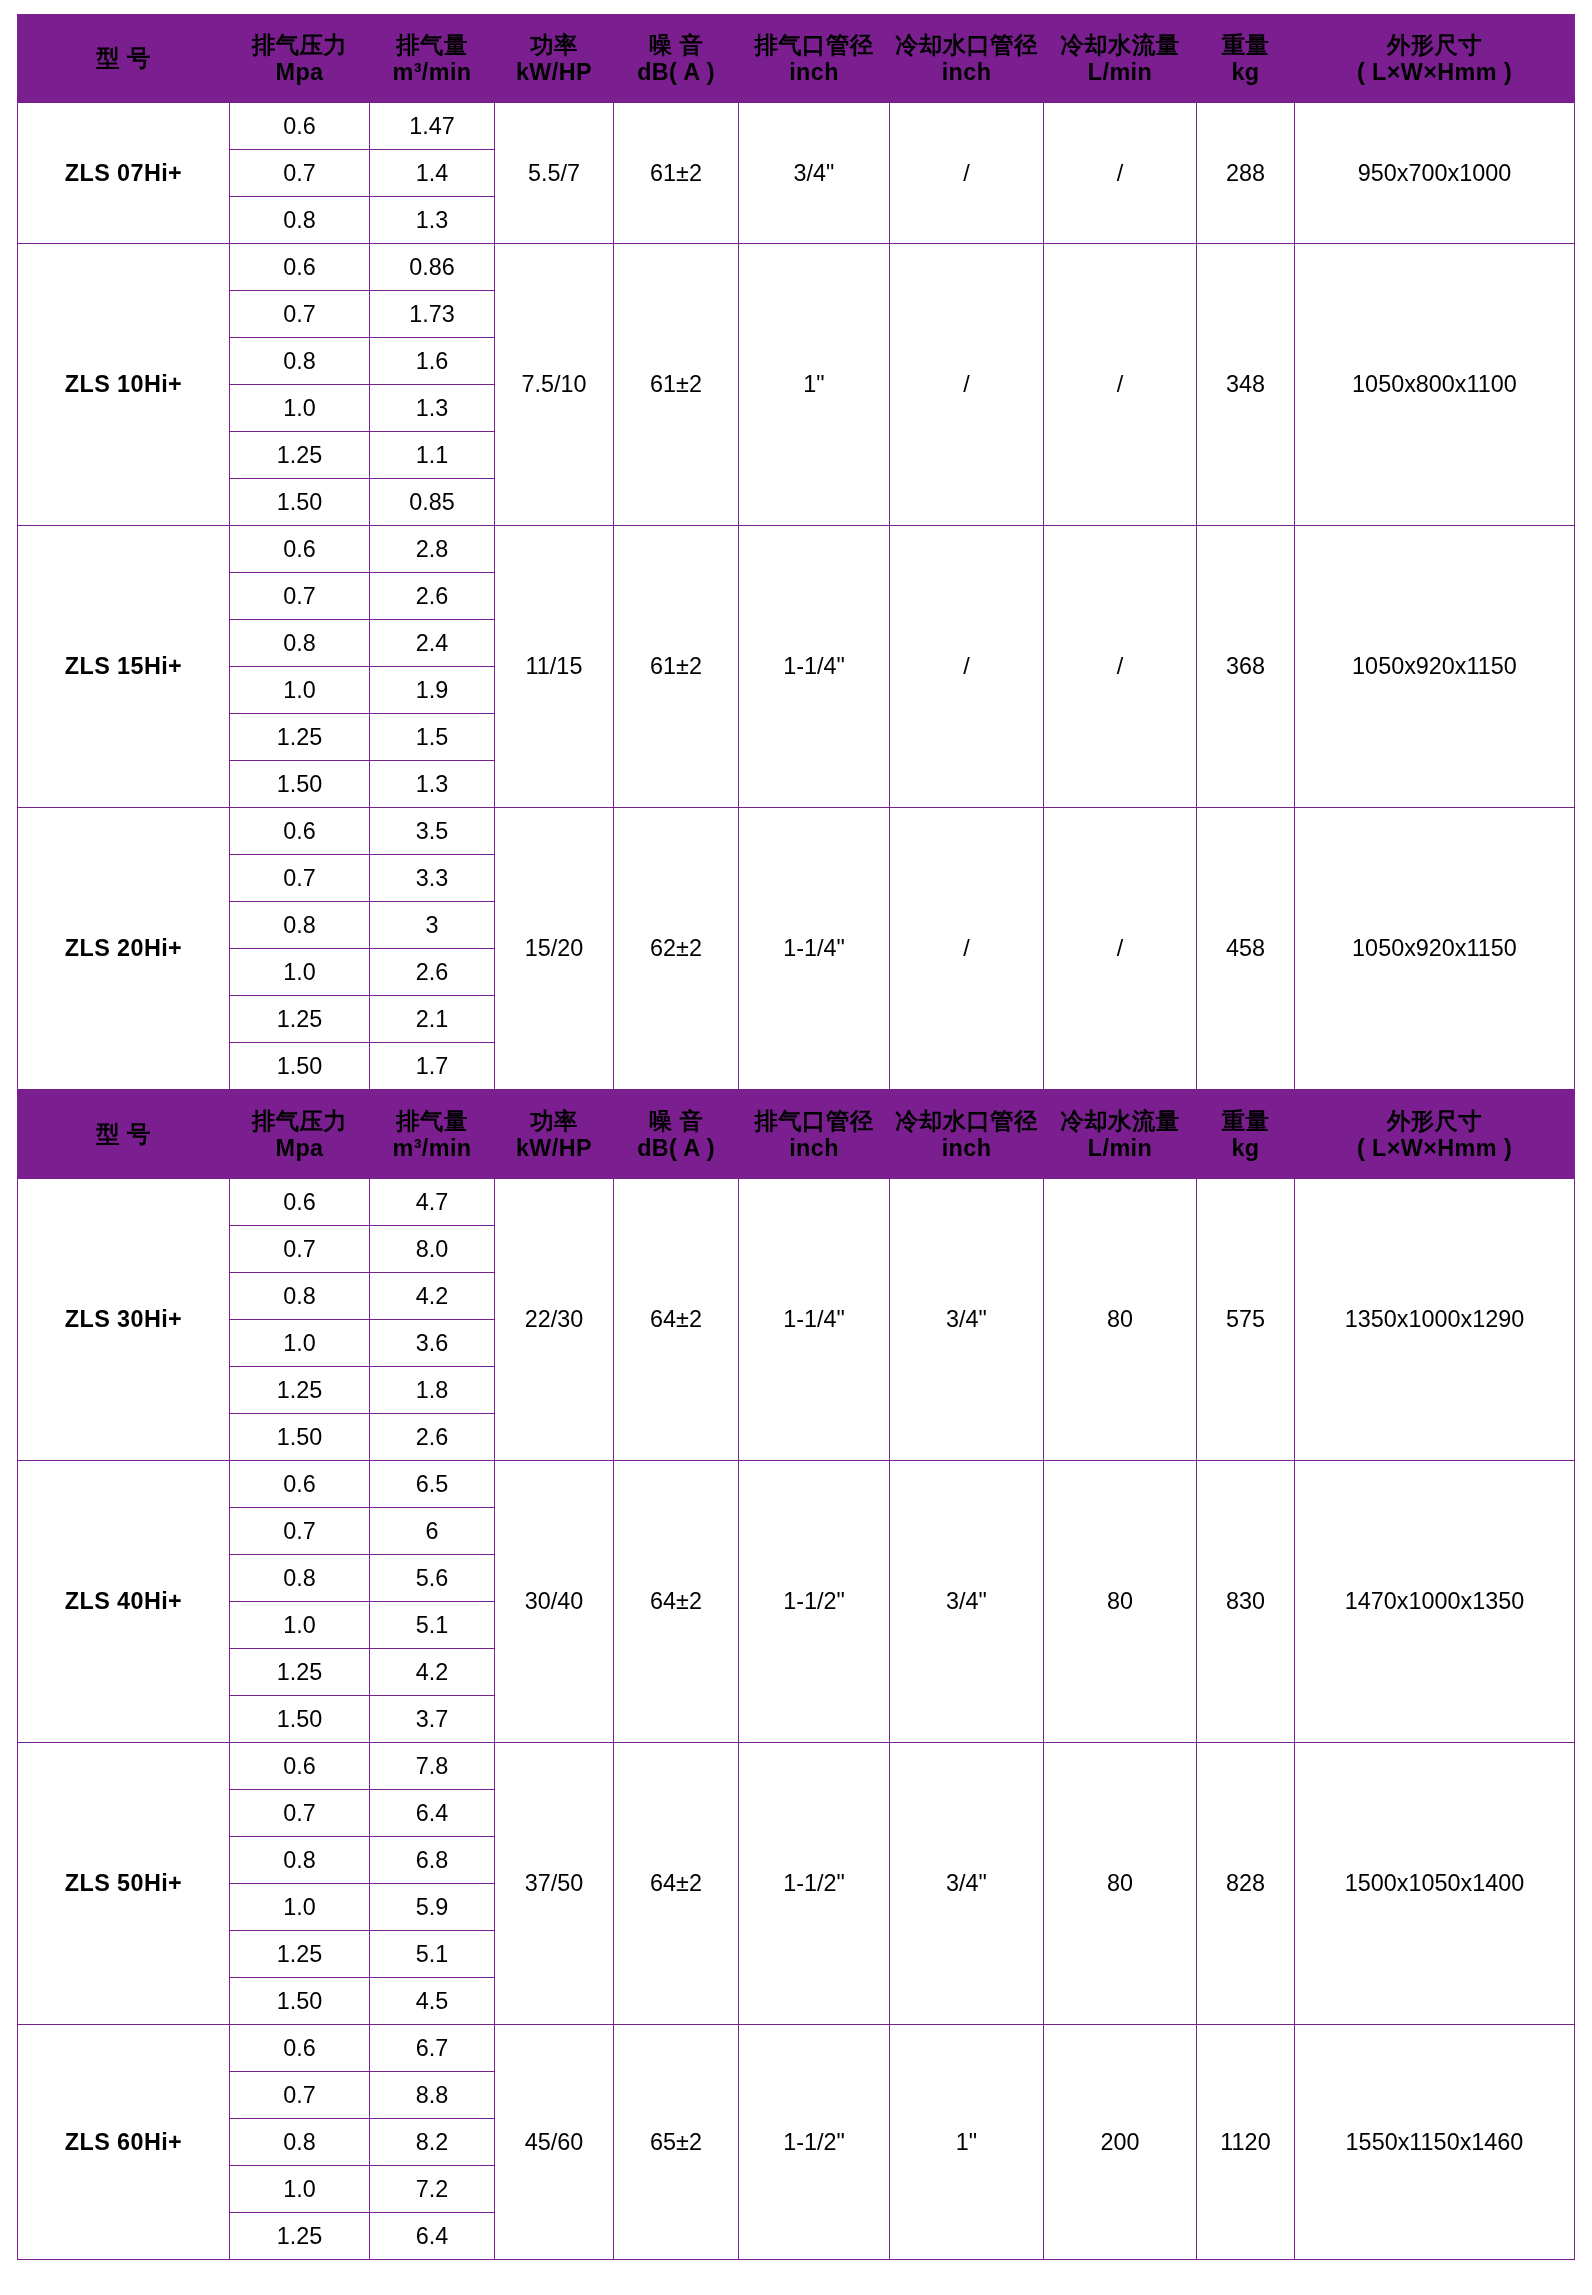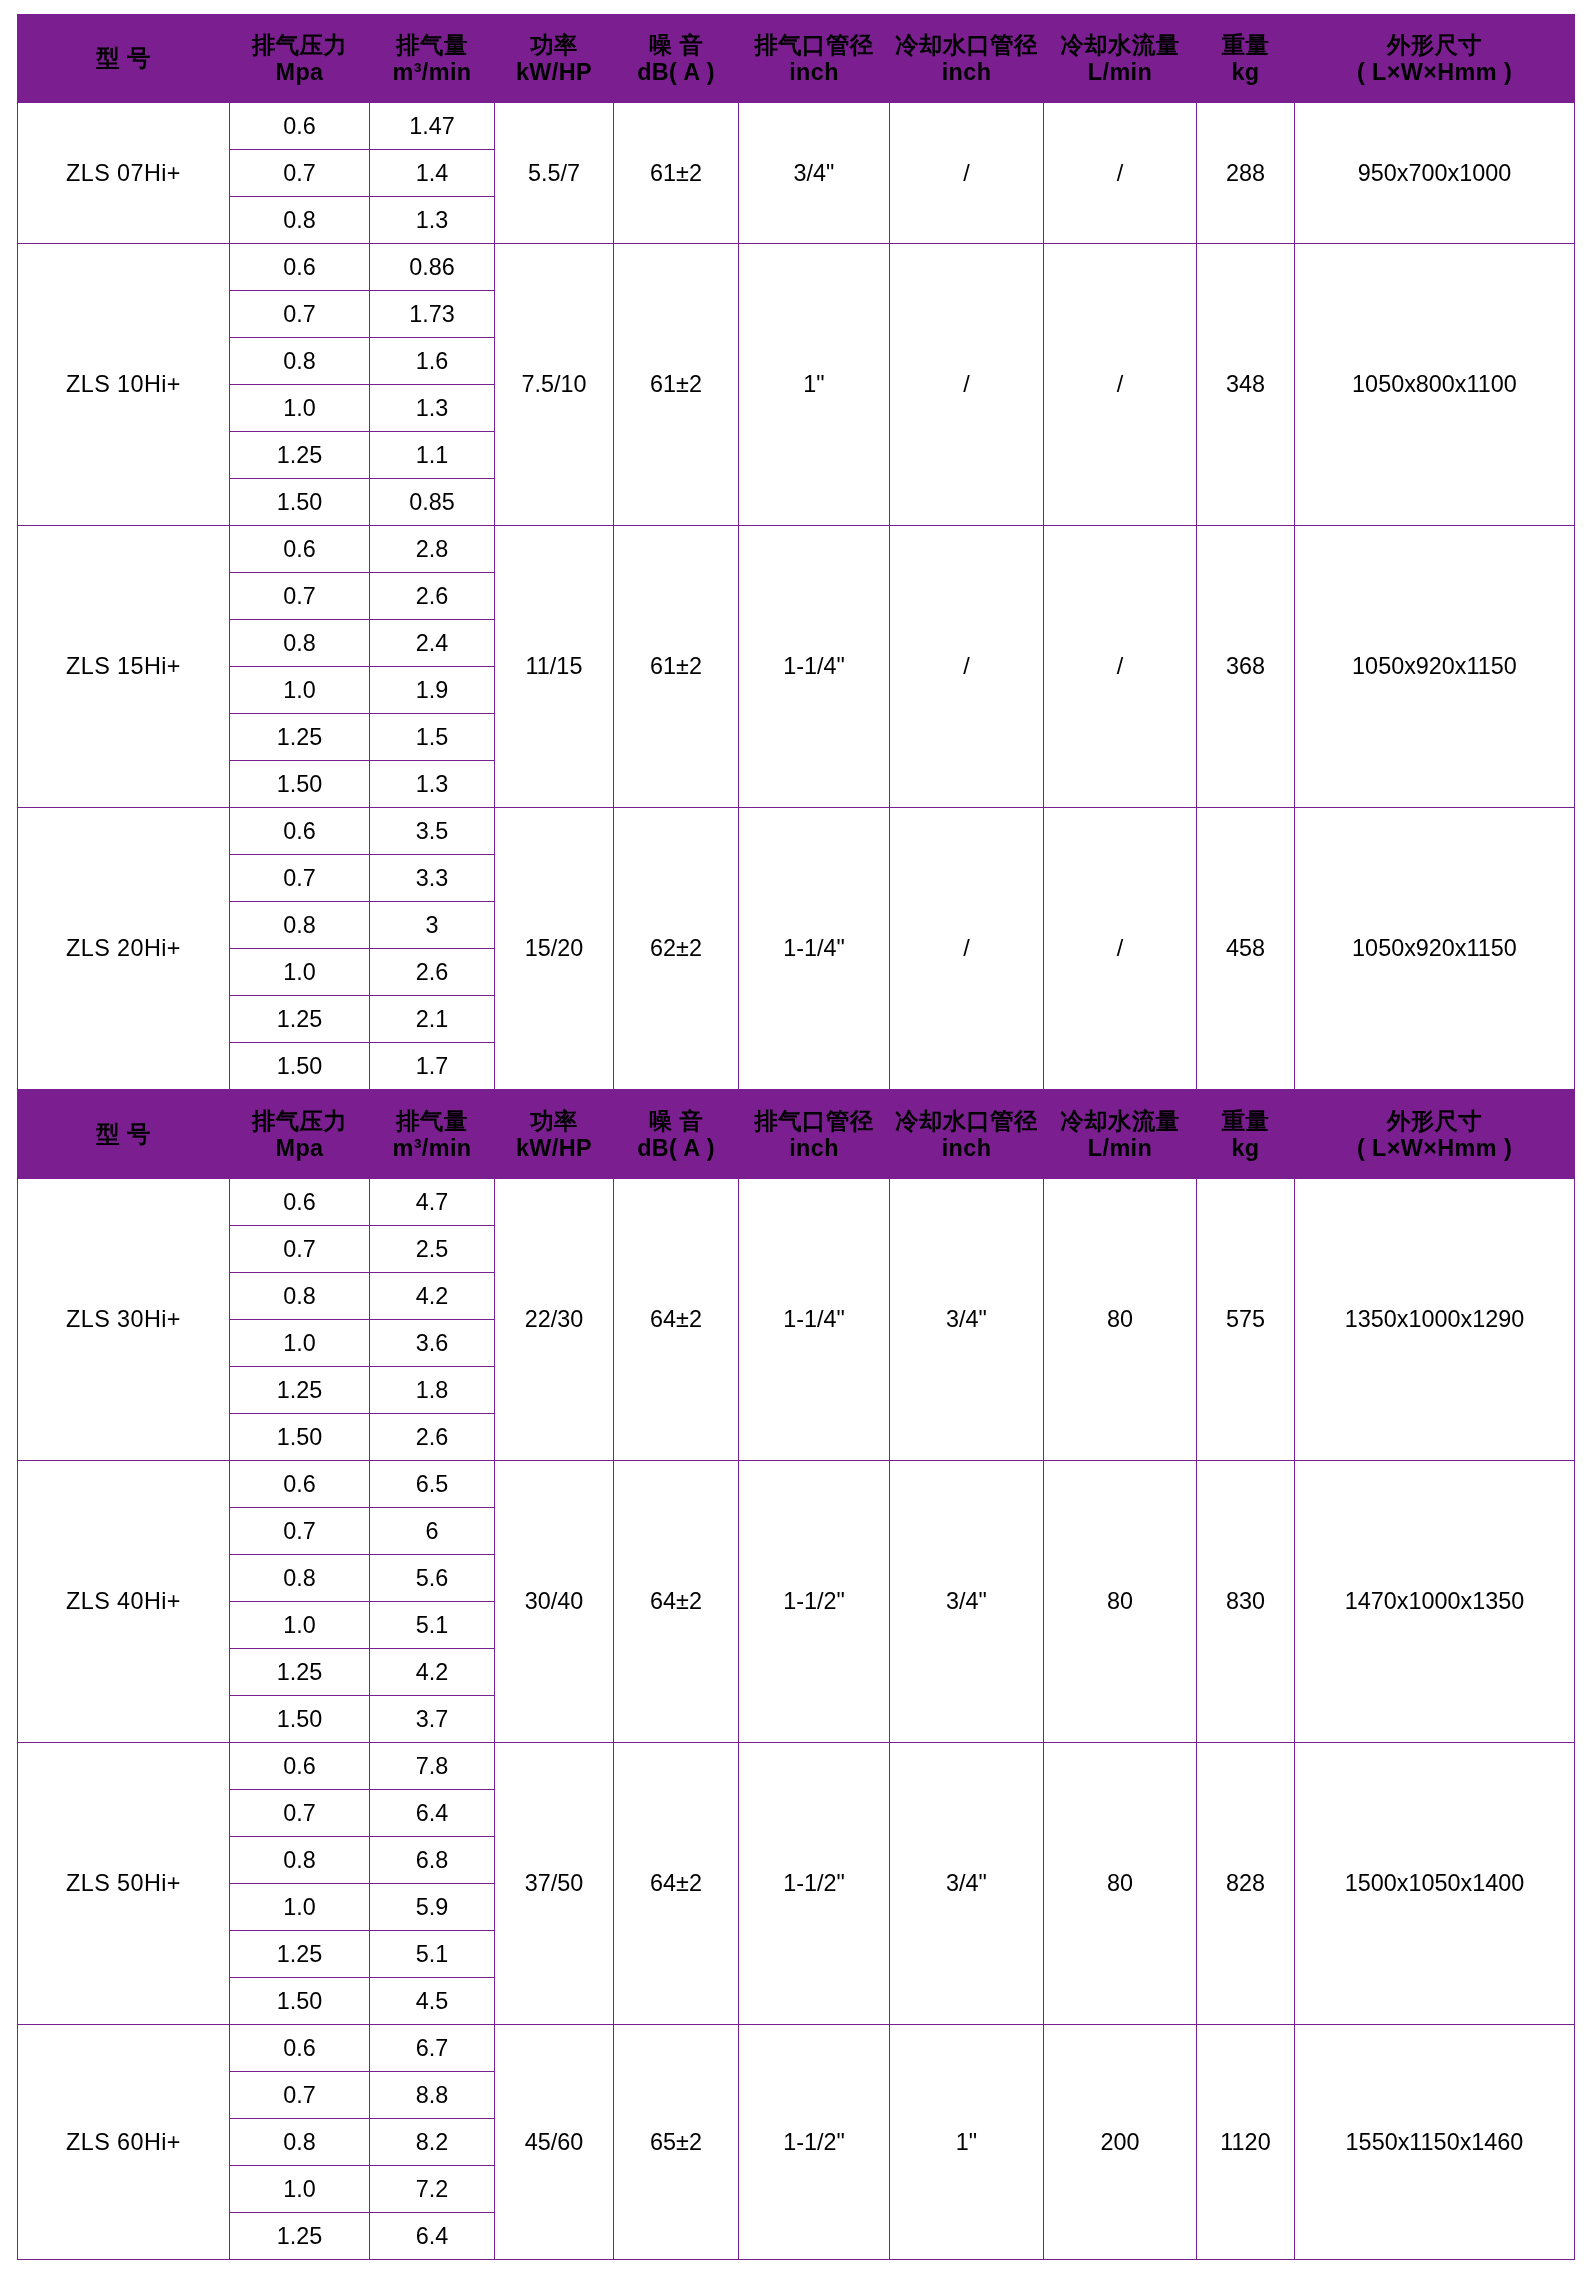--- a/index.html
+++ b/index.html
@@ -40,21 +40,21 @@
     font-weight: bold;
     font-size: 24px;
     height: 87px;
     padding: 4.7px 1.6px;
     letter-spacing: 0.4px;
   }
   thead th .l1 { display:block; }
   thead th .l2 { display:block; }
   td.model {
     color: #7b1f90;
-    font-weight: normal;
+    font-weight: bold;
     font-size: 27px;
     letter-spacing: 0.4px;
   }
   td.press, td.flow {
     height: 46px;
     font-size: 23.4px;
   }
   td.val {
     font-size: 24px;
   }
@@ -314,21 +314,21 @@
             <td class="val" rowspan="6">22/30</td>
             <td class="val" rowspan="6">64±2</td>
             <td class="val" rowspan="6">1-1/4"</td>
             <td class="val" rowspan="6">3/4"</td>
             <td class="val" rowspan="6">80</td>
             <td class="val" rowspan="6">575</td>
             <td class="val" rowspan="6">1350x1000x1290</td>
           </tr>
           <tr>
             <td class="press">0.7</td>
-            <td class="flow">2.5</td>
+            <td class="flow">8.0</td>
           </tr>
           <tr>
             <td class="press">0.8</td>
             <td class="flow">4.2</td>
           </tr>
           <tr>
             <td class="press">1.0</td>
             <td class="flow">3.6</td>
           </tr>
           <tr>

